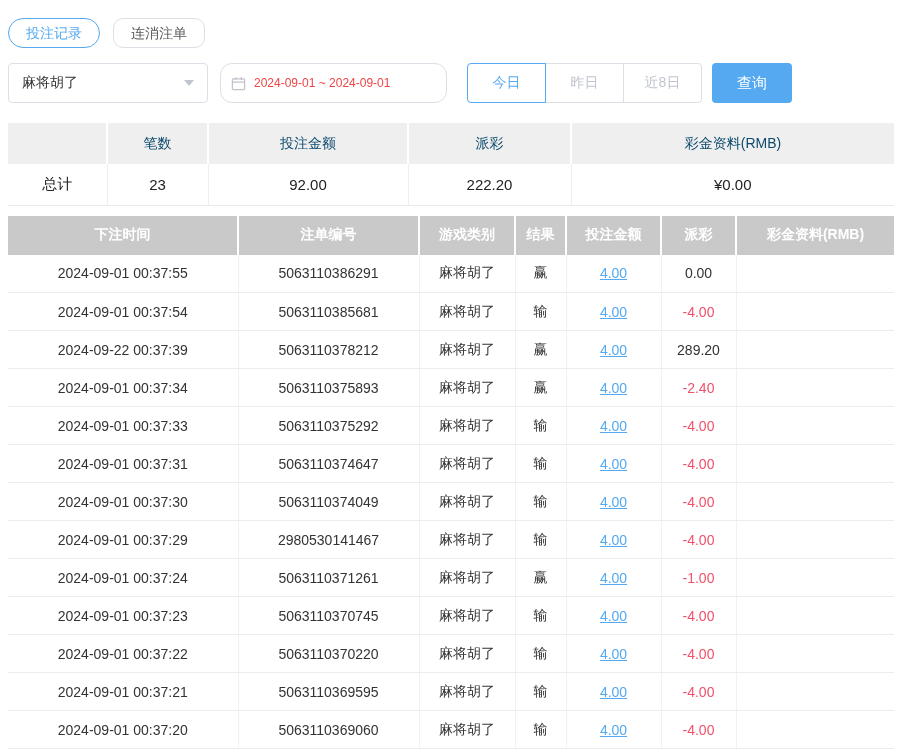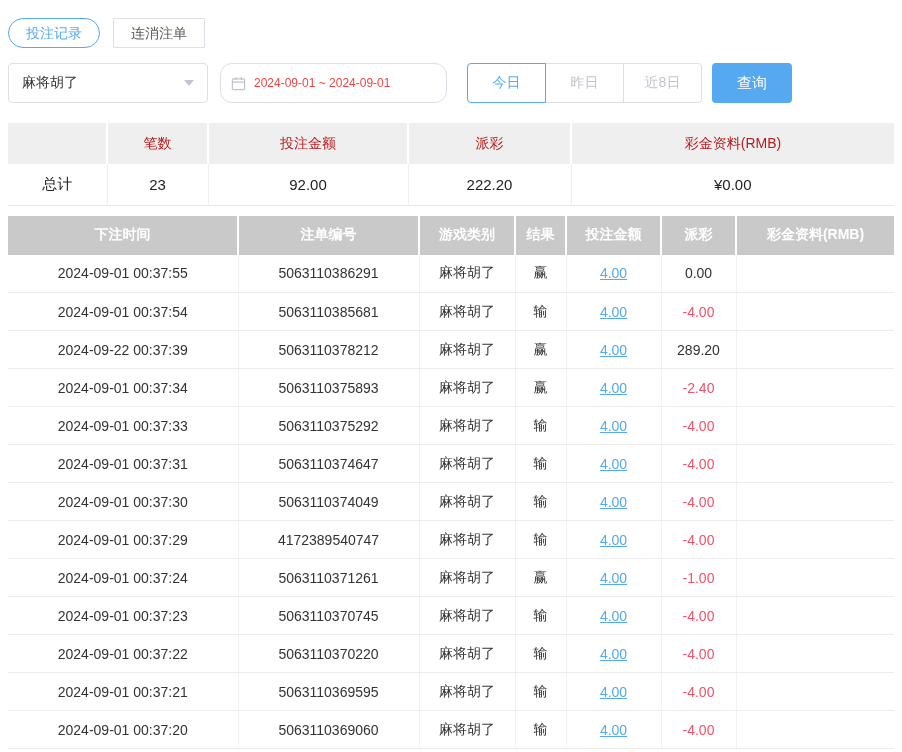--- a/index.html
+++ b/index.html
@@ -11,21 +11,21 @@
   }
   .page { padding: 18px 8px 0 8px; }
 
   
   .tabs { display: flex; gap: 13px; margin-bottom: 15px; }
   .tab {
     height: 30px; padding: 0 17px; font-size: 14px; line-height: 28px;
     background: #fff; cursor: pointer; font-family: inherit;
   }
   .tab.active { border: 1px solid #54a9f0; color: #54a9f0; border-radius: 16px; }
-  .tab.inactive { border: 1px solid #dcdfe6; color: #5a5a5a; border-radius: 1px; text-align: right; }
+  .tab.inactive { border: 1px solid #dcdfe6; color: #5a5a5a; border-radius: 10px; text-align: right; }
 
   
   .filters { display: flex; height: 40px; margin-bottom: 20px; align-items: stretch; }
   .select {
     width: 200px; border: 1px solid #dcdfe6; border-radius: 4px;
     display: flex; align-items: center; justify-content: space-between;
     padding: 0 13px; font-size: 14px; color: #333; cursor: pointer; background: #fff;
   }
   .caret {
     width: 0; height: 0; border-left: 5px solid transparent;
@@ -50,21 +50,21 @@
     margin-left: 10px; width: 80px; height: 40px; background: #54a9f0;
     color: #fff; border: none; border-radius: 4px; font-size: 15px;
     cursor: pointer; font-family: inherit;
   }
 
   
   table { border-collapse: collapse; width: 886px; table-layout: fixed; }
 
   .summary th {
     background: #efefef; height: 41px; font-size: 14px; font-weight: normal;
-    color: #b91c1c; border-left: 2px solid #fff; padding: 0;
+    color: #0c4a6e; border-left: 2px solid #fff; padding: 0;
   }
   .summary th:first-child { border-left: none; }
   .summary td {
     height: 41px; text-align: center; font-size: 15px; color: #222;
     border-bottom: 1px solid #e9e9e9; padding: 0;
   }
   .summary td + td { border-left: 1px solid #eeeeee; }
 
   .records { margin-top: 10px; }
   .records th {
@@ -222,21 +222,21 @@
           <td>2024-09-01 00:37:30</td>
           <td>5063110374049</td>
           <td>麻将胡了</td>
           <td>输</td>
           <td><a class="bet-link">4.00</a></td>
           <td class="neg">-4.00</td>
           <td></td>
         </tr>
         <tr>
           <td>2024-09-01 00:37:29</td>
-          <td>4172389540747</td>
+          <td>2980530141467</td>
           <td>麻将胡了</td>
           <td>输</td>
           <td><a class="bet-link">4.00</a></td>
           <td class="neg">-4.00</td>
           <td></td>
         </tr>
         <tr>
           <td>2024-09-01 00:37:24</td>
           <td>5063110371261</td>
           <td>麻将胡了</td>

